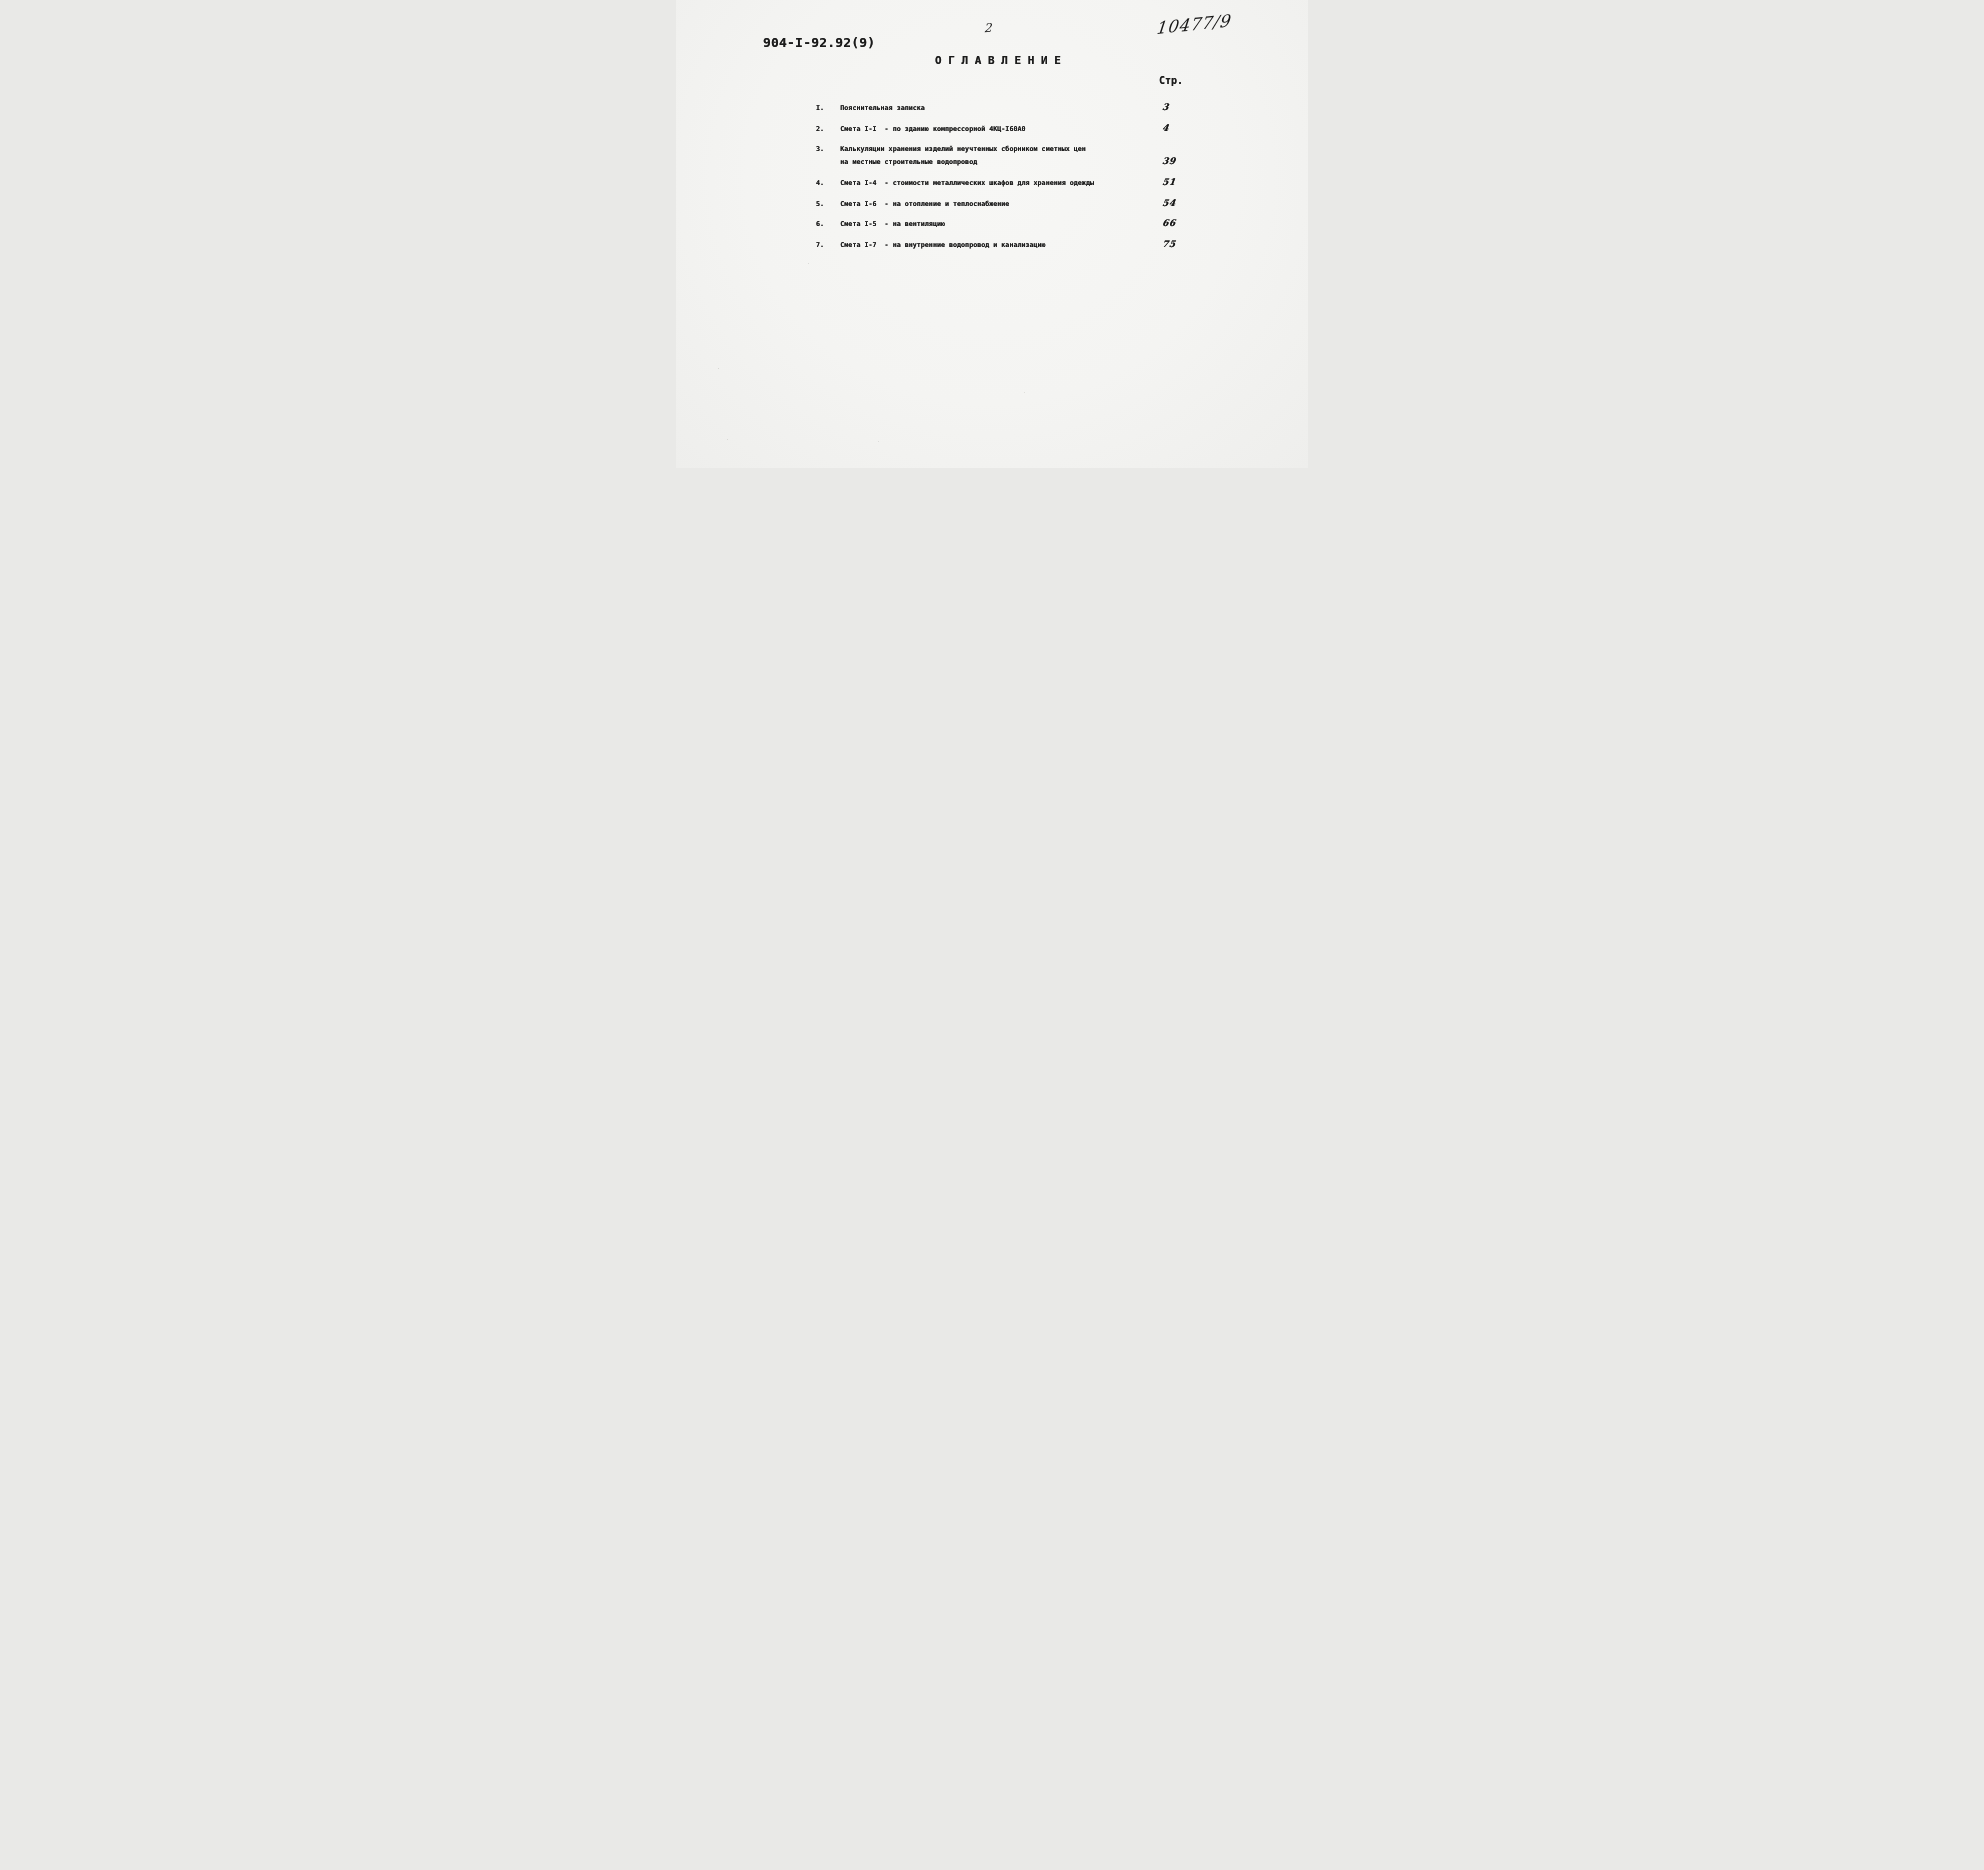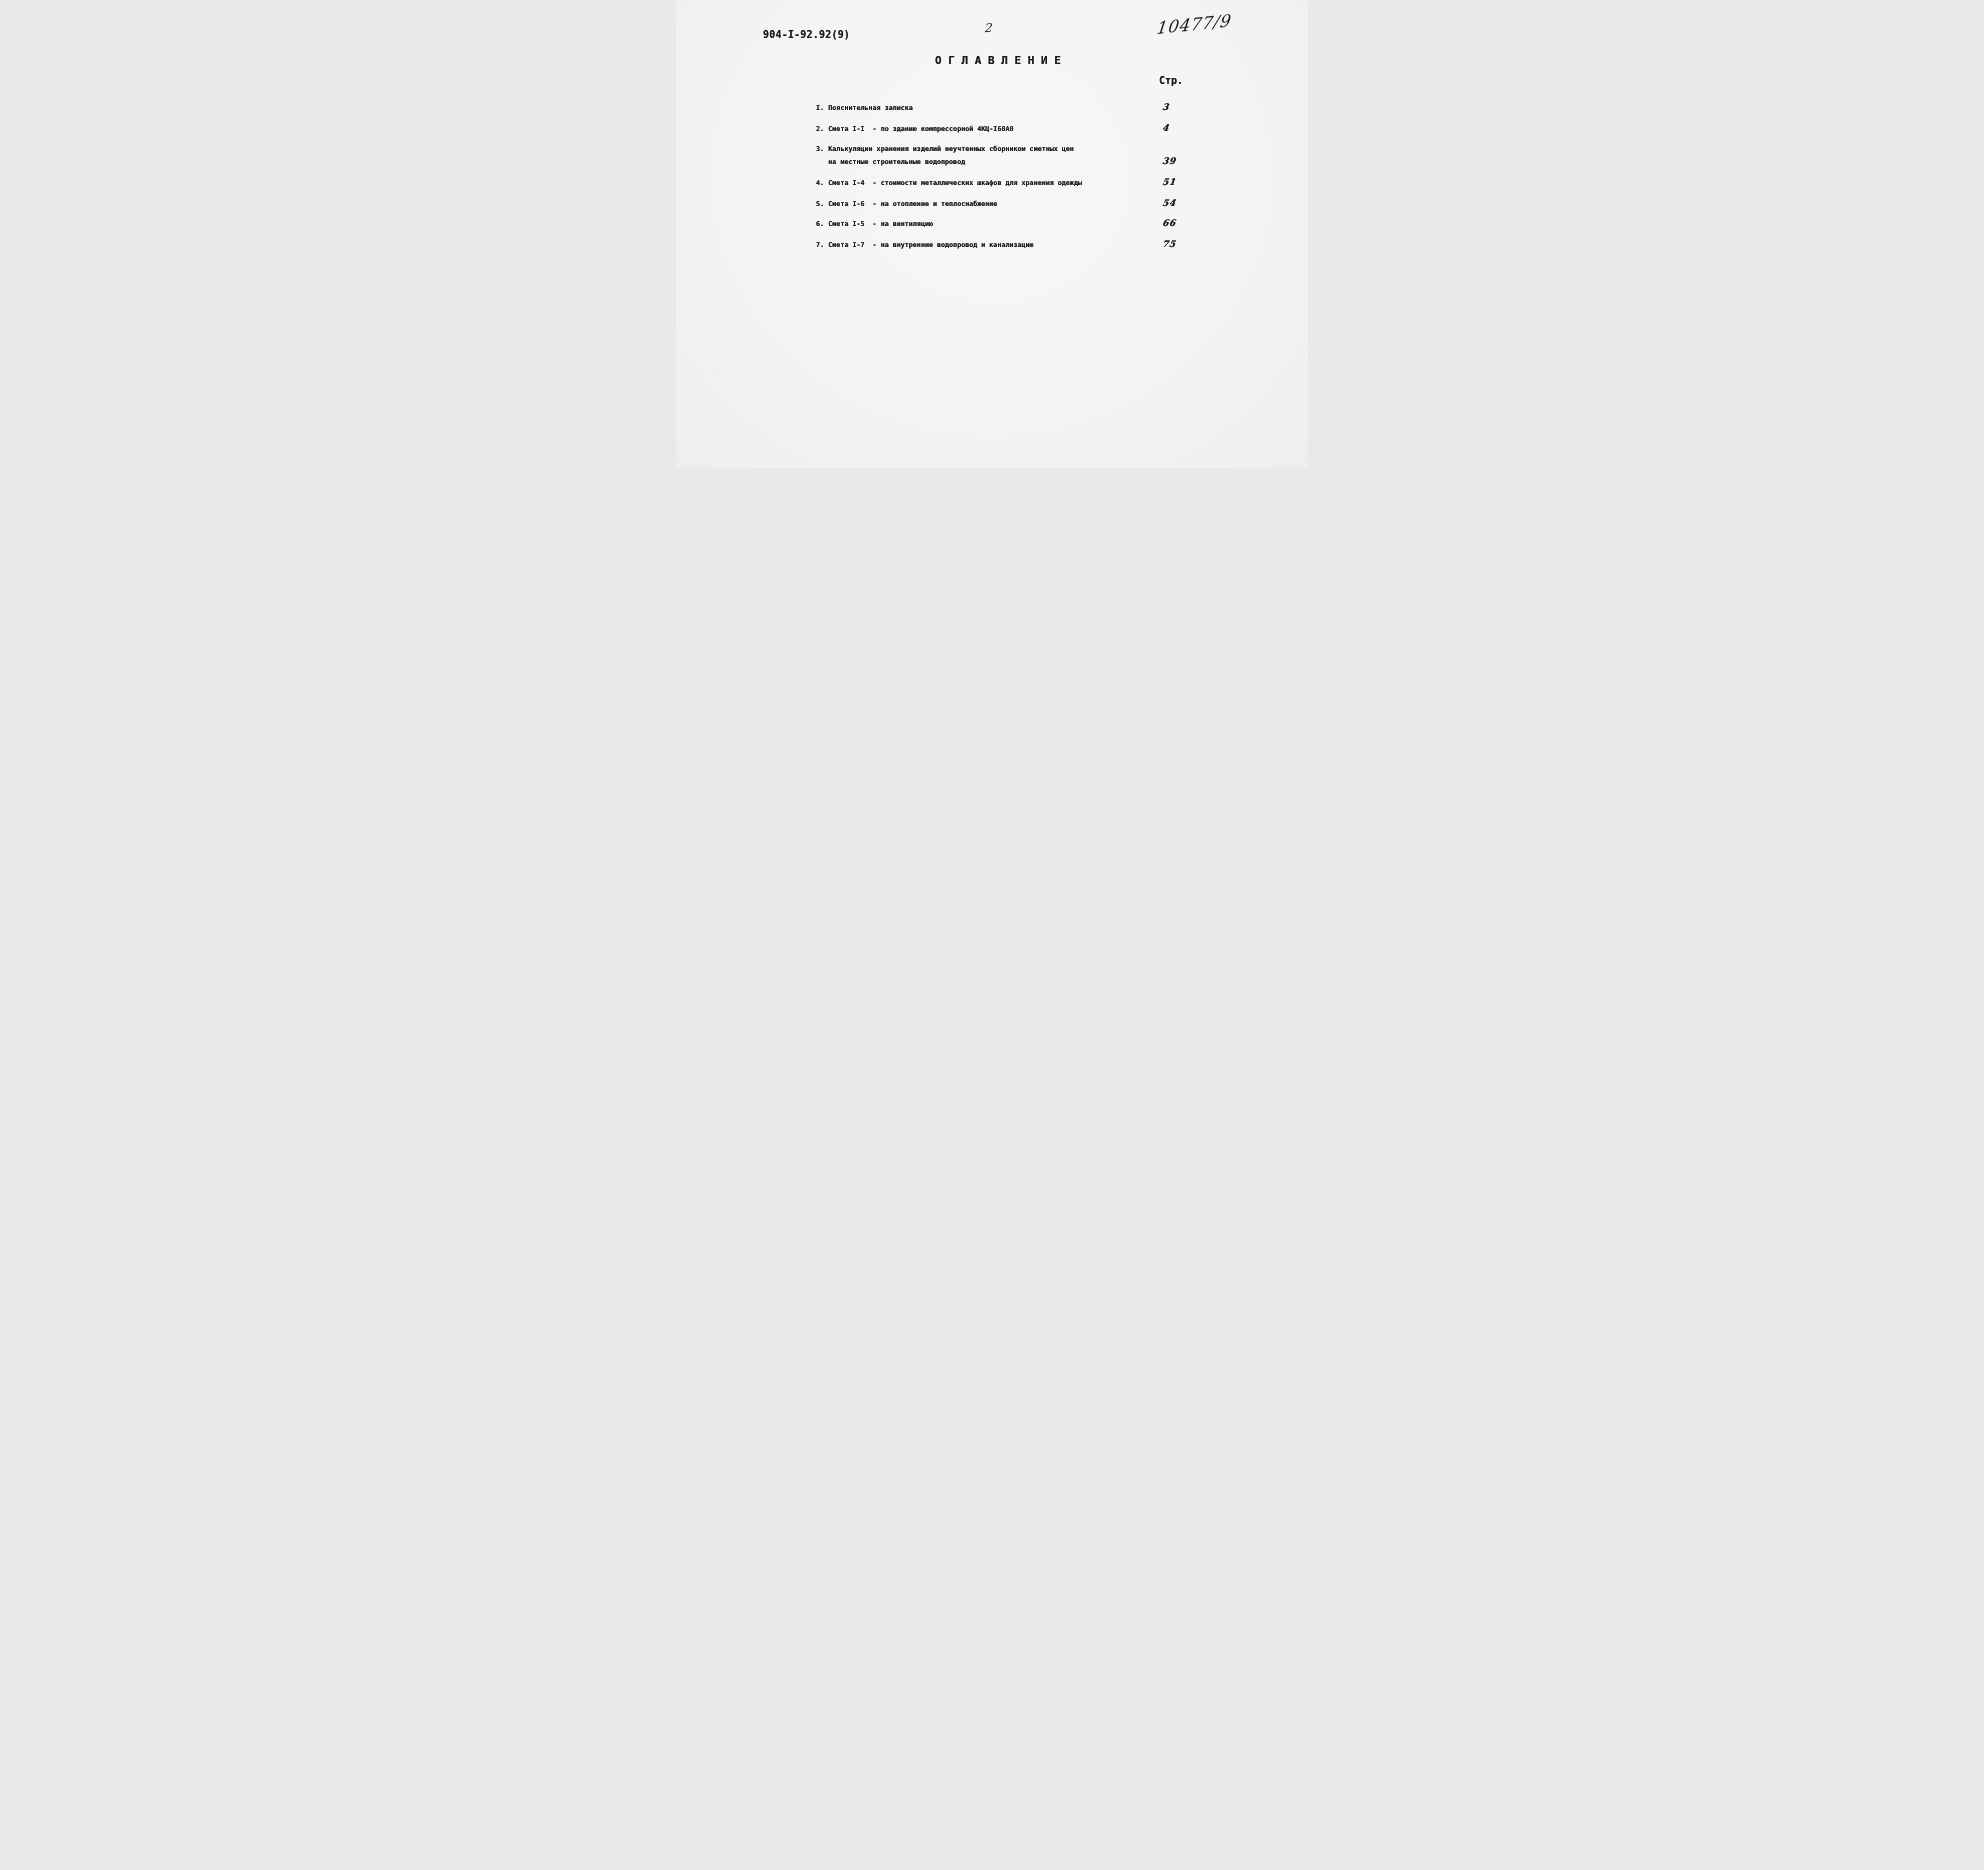--- a/index.html
+++ b/index.html
@@ -23,22 +23,22 @@
     text-shadow: 0 0 0.2px rgba(25,25,25,0.75);
   }
   .hand {
     font-family: "DejaVu Serif", "Liberation Serif", serif;
     font-style: italic;
     color: #161616;
   }
   .doc-code {
     position: absolute;
     left: 87px;
-    top: 29px;
-    font-size: 10px;
+    top: 35px;
+    font-size: 13px;
     letter-spacing: 0.2px;
     white-space: pre;
   }
   .page-num-hand {
     position: absolute;
     left: 309px;
     top: 20.6px;
     font-size: 12px;
     transform: rotate(-4deg) skewX(-8deg);
   }
@@ -85,20 +85,21 @@
     white-space: pre;
   }
   .toc-text {
     display: inline-block;
     vertical-align: top;
     max-width: 278px;
   }
   .toc-text .l1, .toc-text .l2 {
     display: block;
     white-space: pre-wrap;
+    margin-left: 12px;
   }
   .toc-page {
     position: absolute;
     left: 347px;
     top: -0.8px;
     font-size: 9px;
     transform: skewX(-10deg);
     letter-spacing: 0.4px;
   }
   .toc-row.two-line .toc-page {

